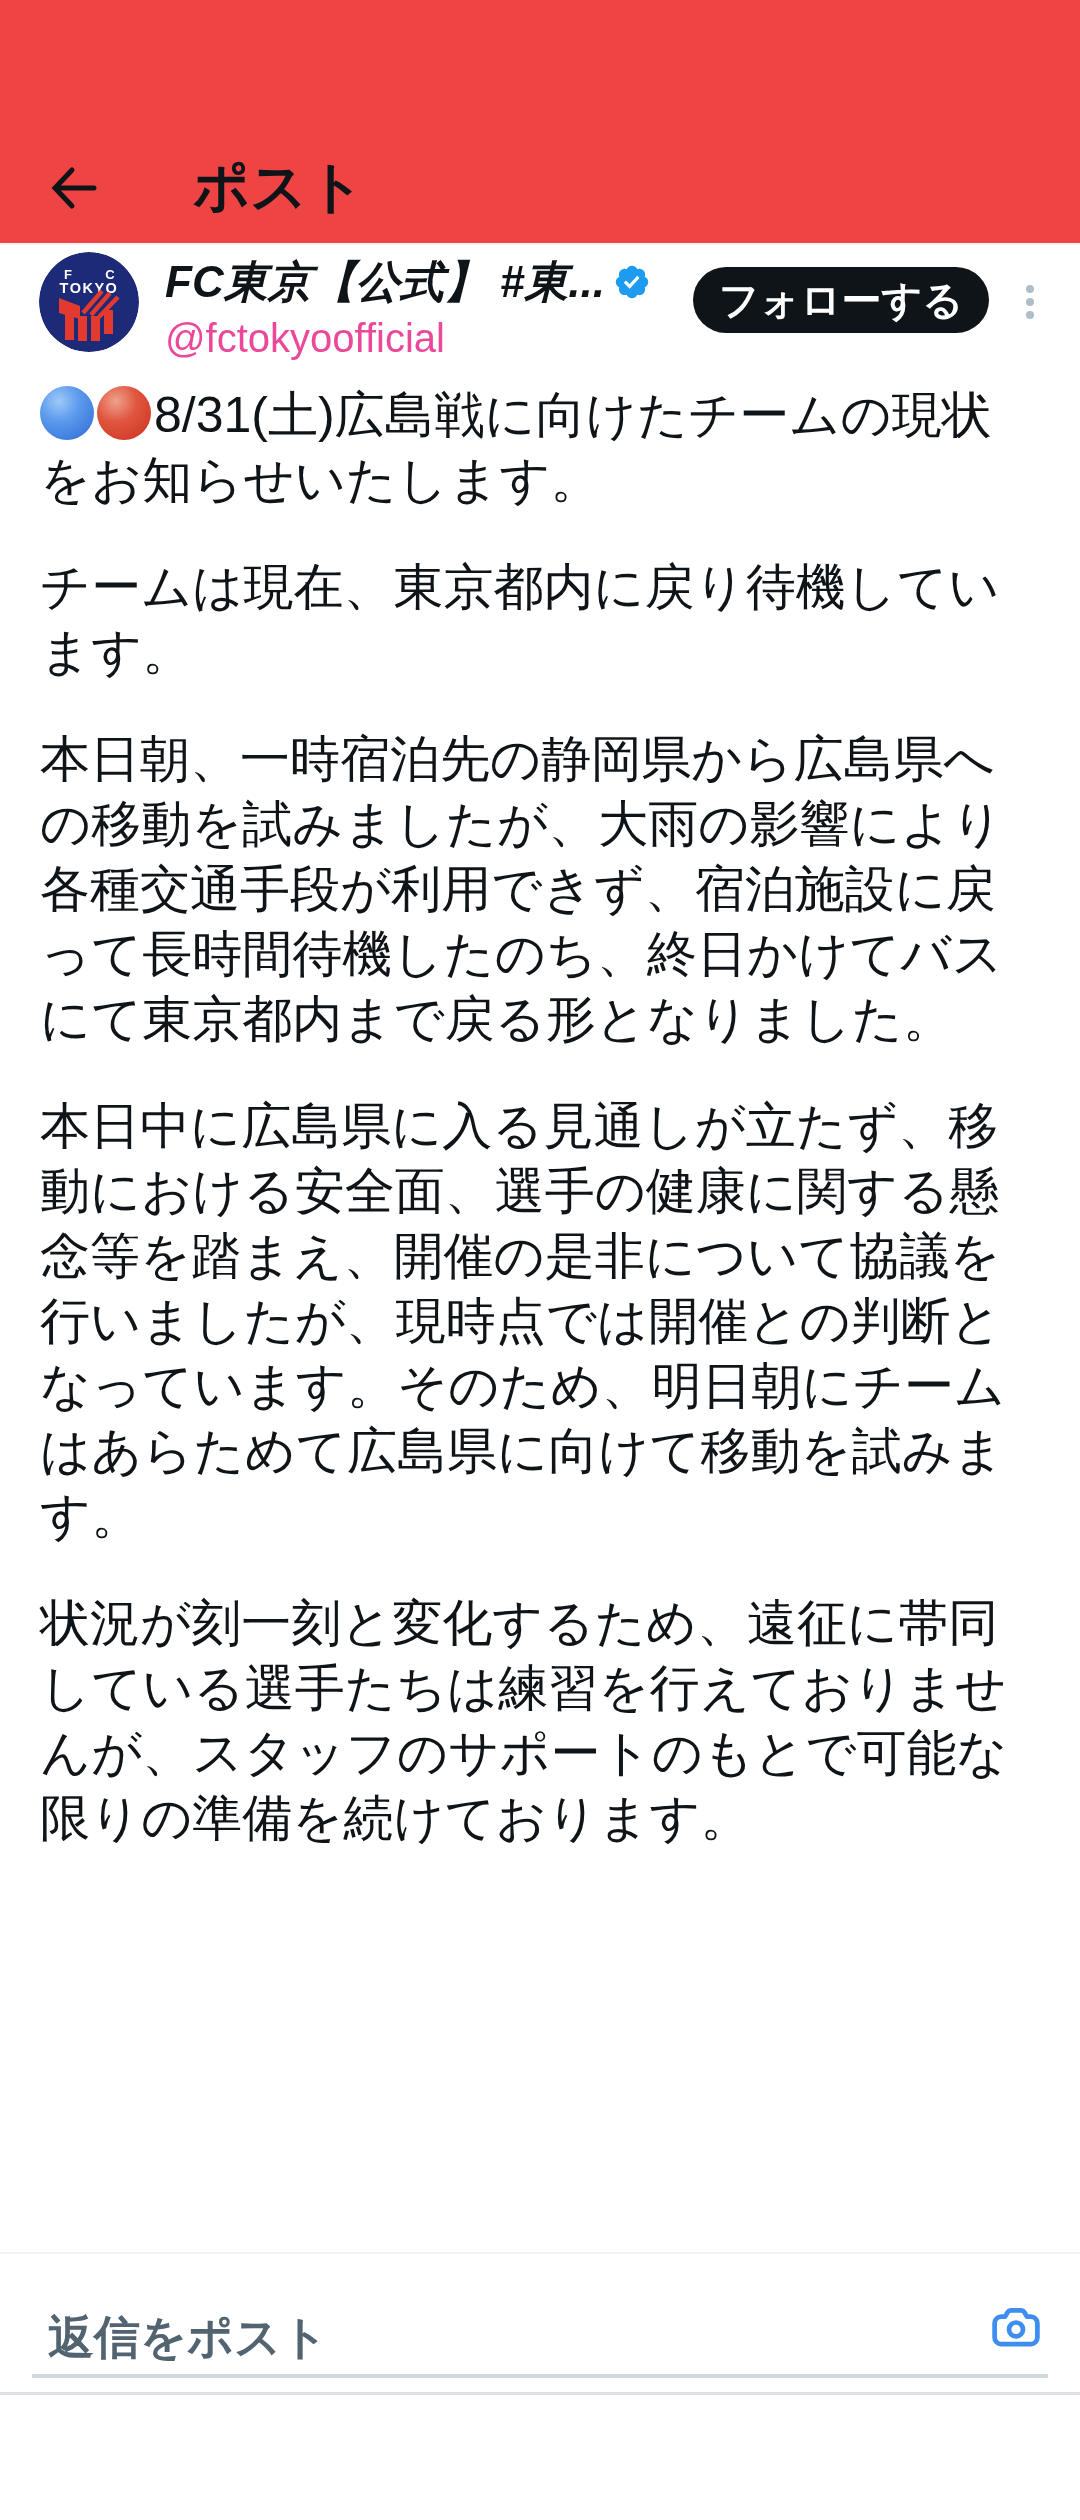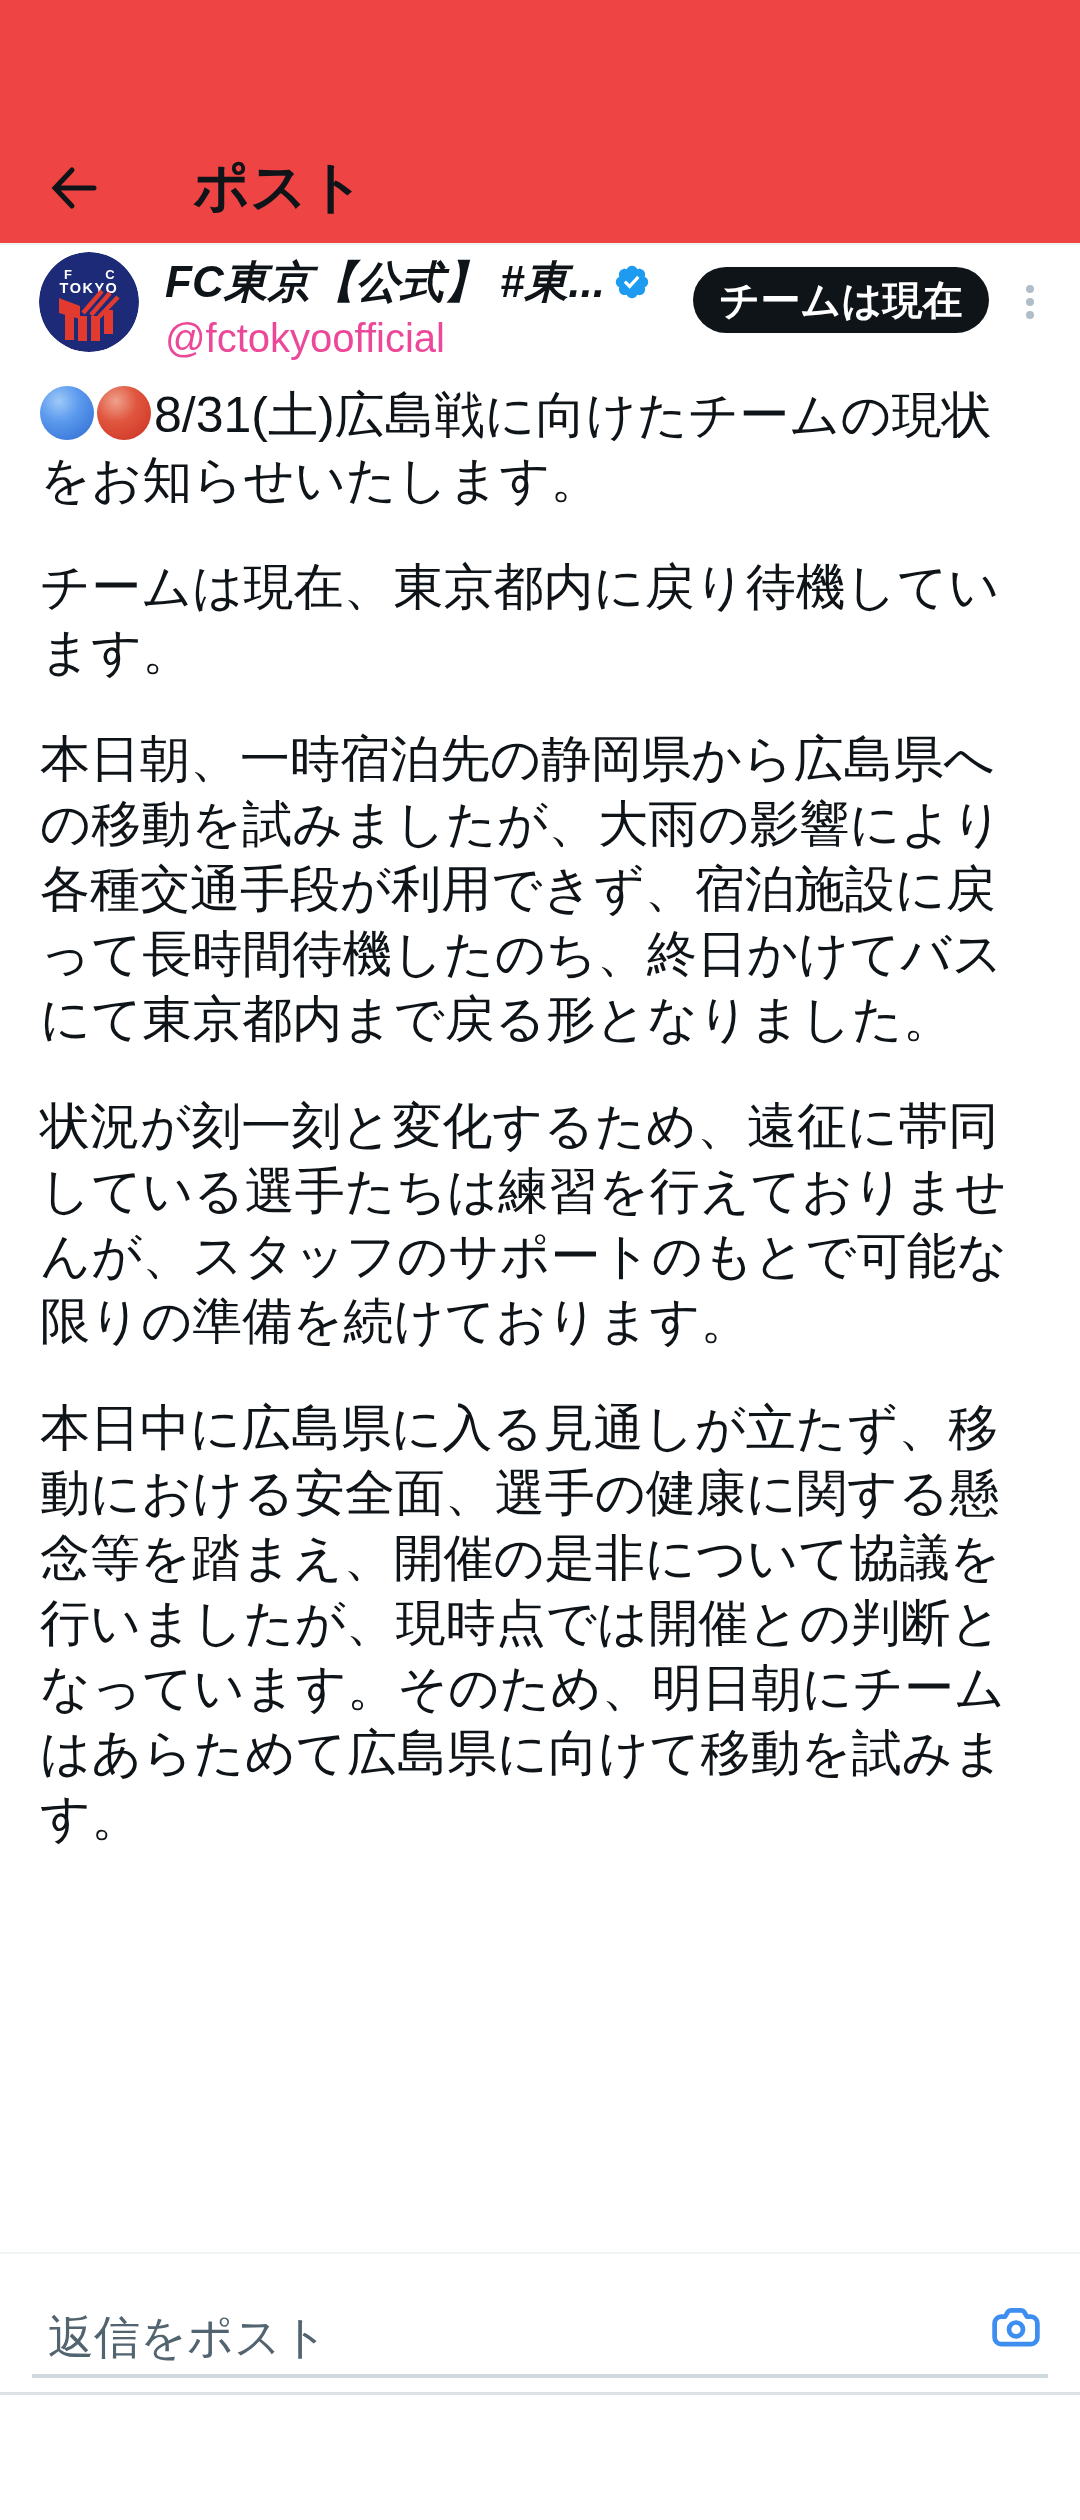--- a/index.html
+++ b/index.html
@@ -57,21 +57,21 @@
     display: inline-block; width: 54px; height: 54px; border-radius: 50%;
     vertical-align: -8px; margin-right: 3px;
   }
   .emo.blue { background: radial-gradient(circle at 35% 28%, #9ec9f7 0%, #5d9bee 38%, #4180de 72%, #3568c8 100%); }
   .emo.red  { background: radial-gradient(circle at 35% 28%, #efa18c 0%, #e0563f 40%, #d4402d 75%, #bb3523 100%); }
 
   
   .reply-top-divider { position: absolute; left: 0; top: 2252px; width: 1080px; height: 2px; background: #eff3f4; }
   .reply-placeholder {
     position: absolute; left: 48px; top: 2307px;
-    font-size: 46px; color: #536471; font-weight: 400;
+    font-size: 46px; color: #536471; font-weight: 700;
   }
   .camera-btn { position: absolute; left: 989px; top: 2300px; width: 54px; height: 54px; cursor: pointer; }
   .input-underline { position: absolute; left: 32px; top: 2374px; width: 1016px; height: 4px; background: #cfd9de; }
   .bottom-divider { position: absolute; left: 0; top: 2392px; width: 1080px; height: 3px; background: #dfe2e5; }
 </style>
 </head>
 <body>
 
 <div class="header">
   <div class="back-btn">
@@ -107,36 +107,36 @@
 <div class="author-block">
   <div class="author-name-line">
     <span class="author-name">FC東京【公式】 #東...</span>
     <svg class="verified" viewBox="0 0 22 22">
       <path fill="#1d9bf0" fill-rule="evenodd" d="M20.396 11c-.018-.646-.215-1.275-.57-1.816-.354-.54-.852-.972-1.438-1.246.223-.607.27-1.264.14-1.897-.131-.634-.437-1.218-.882-1.687-.47-.445-1.053-.75-1.687-.882-.633-.13-1.29-.083-1.897.14-.273-.587-.704-1.086-1.245-1.44S11.647 1.62 11 1.604c-.646.017-1.273.213-1.813.568s-.969.854-1.24 1.44c-.608-.223-1.267-.272-1.902-.14-.635.13-1.22.436-1.69.882-.445.47-.749 1.055-.878 1.688-.13.633-.08 1.29.144 1.896-.587.274-1.087.705-1.443 1.245-.356.54-.555 1.17-.574 1.817.02.647.218 1.276.574 1.817.356.54.856.972 1.443 1.245-.224.606-.274 1.263-.144 1.896.13.634.433 1.218.877 1.688.47.443 1.054.747 1.687.878.633.132 1.29.084 1.897-.136.274.586.705 1.084 1.246 1.439.54.354 1.17.551 1.816.569.647-.016 1.276-.213 1.817-.567s.972-.854 1.245-1.44c.604.239 1.266.296 1.903.164.636-.132 1.22-.447 1.68-.907.46-.46.776-1.044.908-1.681s.075-1.299-.165-1.903c.586-.274 1.084-.705 1.439-1.246.354-.54.551-1.17.569-1.816zM9.662 14.85l-3.429-3.428 1.293-1.302 2.072 2.072 4.4-4.794 1.347 1.246z"></path>
     </svg>
   </div>
   <div class="author-handle">@fctokyoofficial</div>
 </div>
 
-<button class="follow-btn">チームは現在</button>
+<button class="follow-btn">フォローする</button>
 
 <div class="more-btn">
   <i></i>
   <i></i>
   <i></i>
 </div>
 
 <div class="tweet-body">
   <div class="para">
     <span class="emo blue"></span><span class="emo red"></span><span>8/31(土)広島戦に向けたチームの現状をお知らせいたします。</span>
   </div>
   <div class="para">チームは現在、東京都内に戻り待機しています。</div>
   <div class="para">本日朝、一時宿泊先の静岡県から広島県への移動を試みましたが、大雨の影響により各種交通手段が利用できず、宿泊施設に戻って長時間待機したのち、終日かけてバスにて東京都内まで戻る形となりました。</div>
+  <div class="para">本日中に広島県に入る見通しが立たず、移動における安全面、選手の健康に関する懸念等を踏まえ、開催の是非について協議を行いましたが、現時点では開催との判断となっています。そのため、明日朝にチームはあらためて広島県に向けて移動を試みます。</div>
   <div class="para">状況が刻一刻と変化するため、遠征に帯同している選手たちは練習を行えておりませんが、スタッフのサポートのもとで可能な限りの準備を続けております。</div>
-  <div class="para">本日中に広島県に入る見通しが立たず、移動における安全面、選手の健康に関する懸念等を踏まえ、開催の是非について協議を行いましたが、現時点では開催との判断となっています。そのため、明日朝にチームはあらためて広島県に向けて移動を試みます。</div>
 </div>
 
 <div class="reply-top-divider"></div>
 <div class="reply-placeholder">返信をポスト</div>
 <div class="camera-btn">
   <svg viewBox="0 0 24 24" width="54" height="54">
     <path d="M9.7 4.6h4.6c.55 0 1.06.29 1.35.76L16.9 7.4H18.6A2.9 2.9 0 0 1 21.5 10.3V16.7a2.9 2.9 0 0 1-2.9 2.9H5.4a2.9 2.9 0 0 1-2.9-2.9V10.3A2.9 2.9 0 0 1 5.4 7.4H7.1l1.25-2.04c.29-.47.8-.76 1.35-.76z" fill="none" stroke="#3e8ef0" stroke-width="2.1" stroke-linejoin="round"></path>
     <circle cx="12" cy="13.1" r="3.1" fill="none" stroke="#3e8ef0" stroke-width="2.1"></circle>
   </svg>
 </div>

